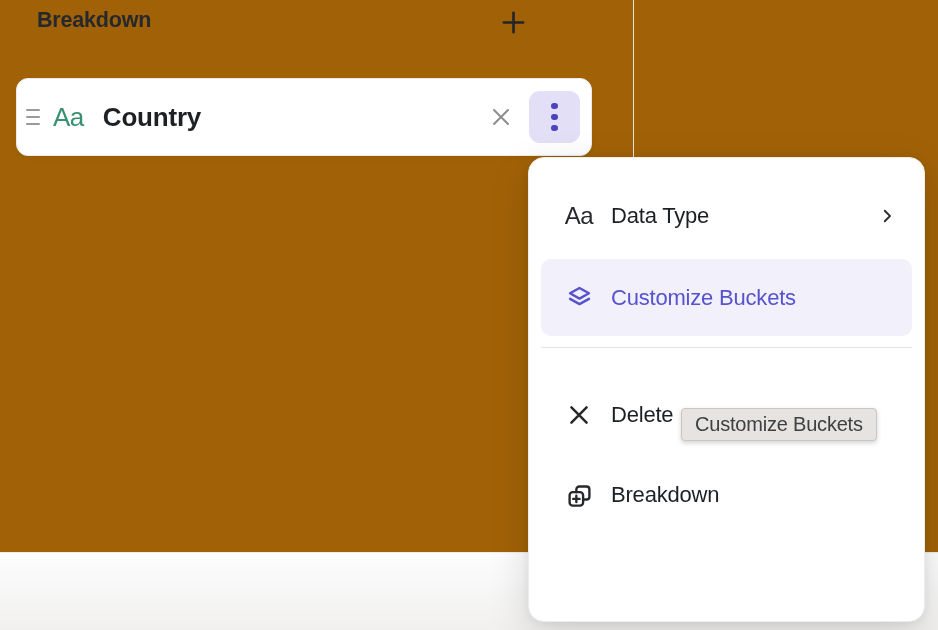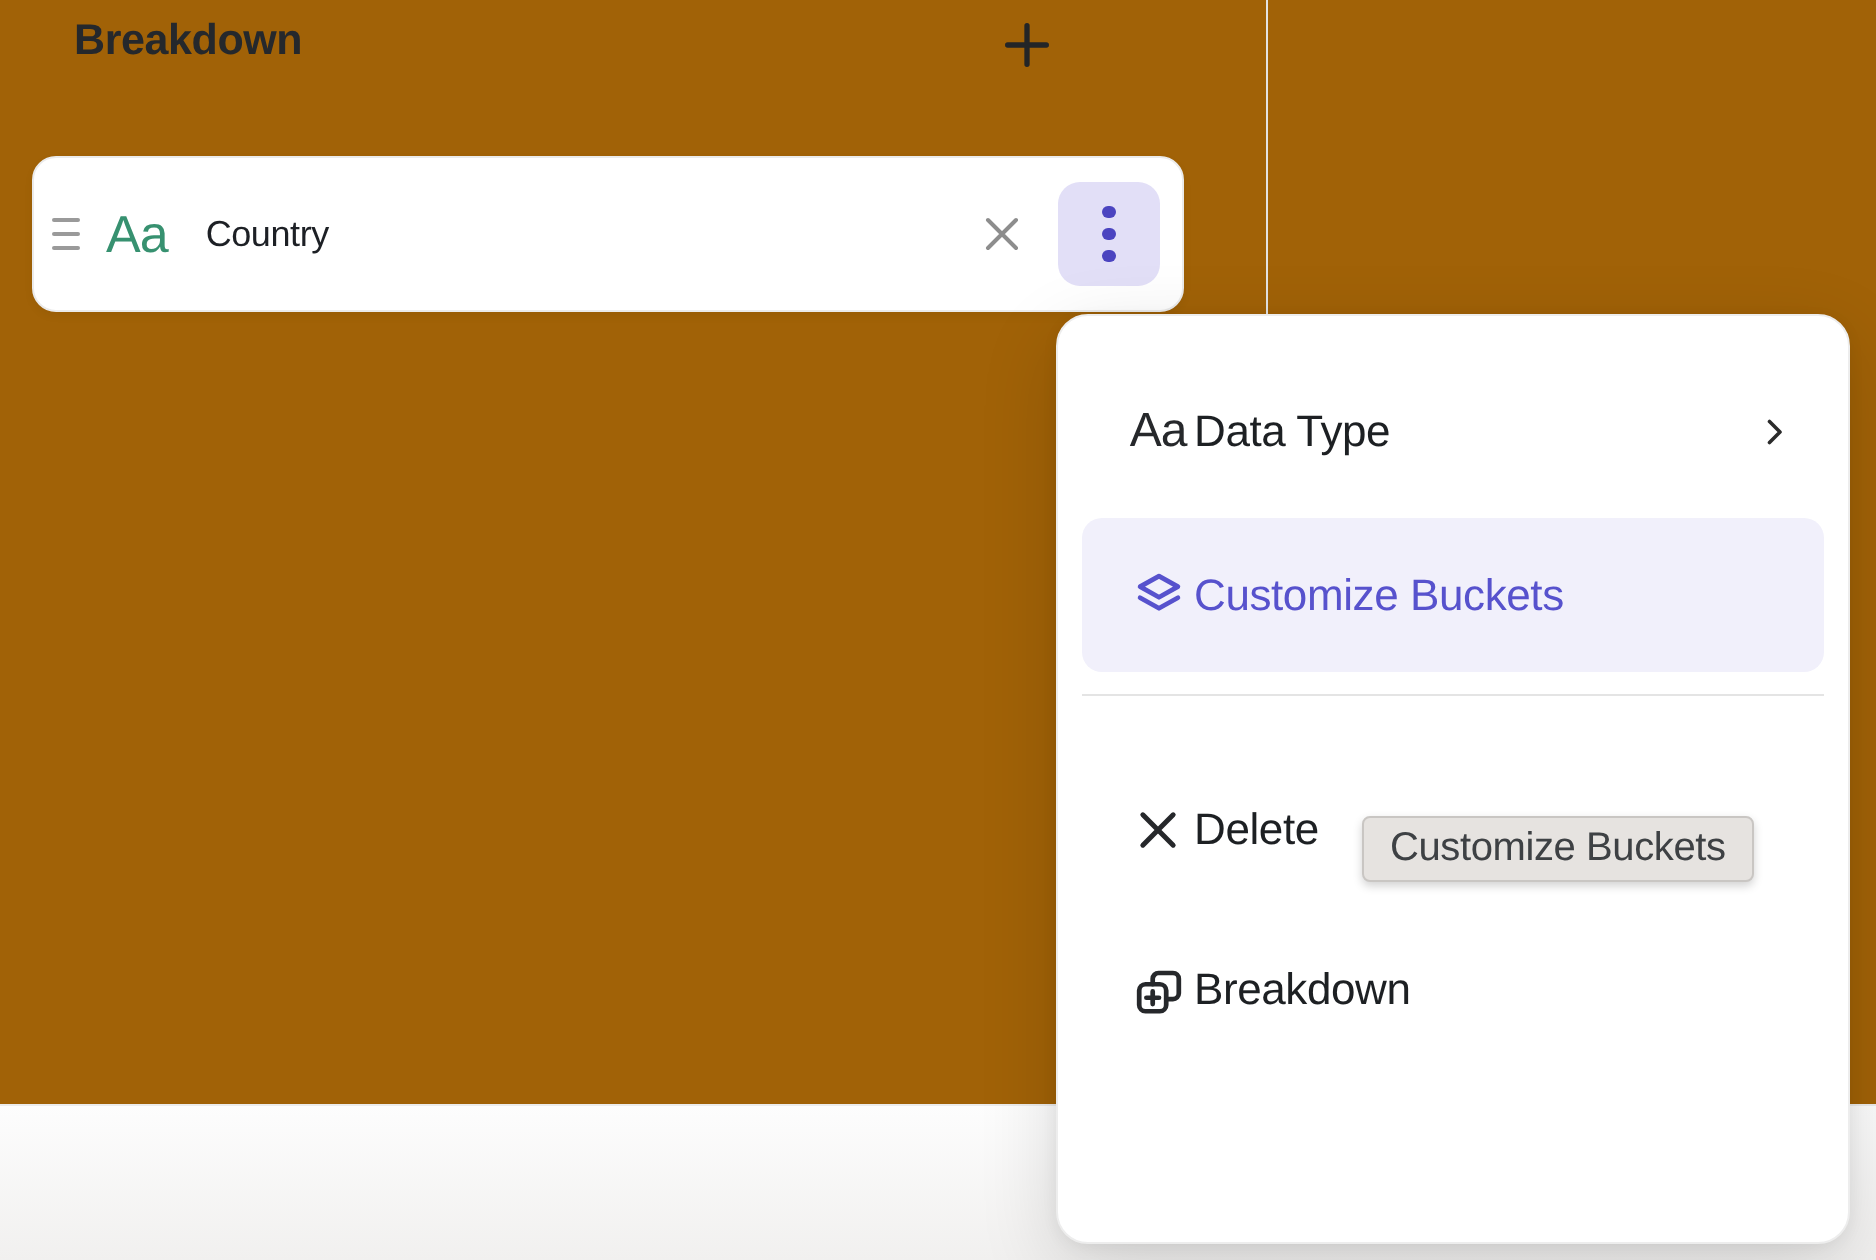--- a/index.html
+++ b/index.html
@@ -38,21 +38,21 @@
     display: flex; align-items: center;
     padding: 0 11px 0 5px;
     z-index: 1;
   }
   .drag-handle { width: 22px; display: flex; flex-direction: column; gap: 5px; align-items: center; cursor: grab; }
   .drag-handle span { display: block; width: 14px; height: 2px; background: #9a9a9a; border-radius: 1px; }
   .type-badge {
     margin-left: 9px; font-size: 26px; font-weight: 500; color: #379170; letter-spacing: -0.5px;
   }
   .field-name {
-    margin-left: 19px; font-size: 18px; font-weight: 400; color: #1d2025; letter-spacing: -0.2px;
+    margin-left: 19px; font-size: 26px; font-weight: 700; color: #1d2025; letter-spacing: -0.2px;
   }
   .spacer { flex: 1; }
   .icon-btn {
     width: 36px; height: 36px; display: flex; align-items: center; justify-content: center;
     background: transparent; border: none; cursor: pointer; color: #8d8d8d;
   }
   .kebab-btn {
     margin-left: 10px; width: 51px; height: 52px; border-radius: 11px;
     background: #e2dff7; border: none; cursor: pointer;
     display: flex; align-items: center; justify-content: center;
@@ -76,21 +76,21 @@
     padding-top: 18px;
   }
   .menu-item {
     height: 80px; display: flex; align-items: center;
     padding: 0 28px 0 34px; cursor: pointer;
     font-size: 22px; color: #1d2023; letter-spacing: -0.2px;
   }
   .menu-item .mi-icon {
     width: 32px; display: flex; align-items: center; justify-content: center; color: #26282b;
   }
-  .menu-item .mi-label { margin-left: 2px; }
+  .menu-item .mi-label { margin-left: 16px; }
   .mi-aa { font-size: 24px; font-weight: 500; color: #2a2d31; letter-spacing: -0.5px; }
   .menu-item .mi-chevron { margin-left: auto; display: flex; color: #2b2b2b; }
 
   .menu-item.highlighted {
     height: 77px; margin: 3px 12px 0; border-radius: 10px;
     background: #f1f0fb; color: #5752cd;
     padding: 0 16px 0 22px;
   }
   .menu-item.highlighted .mi-icon { color: #5752cd; }
   .menu-item.highlighted .mi-label { font-weight: 500; }

